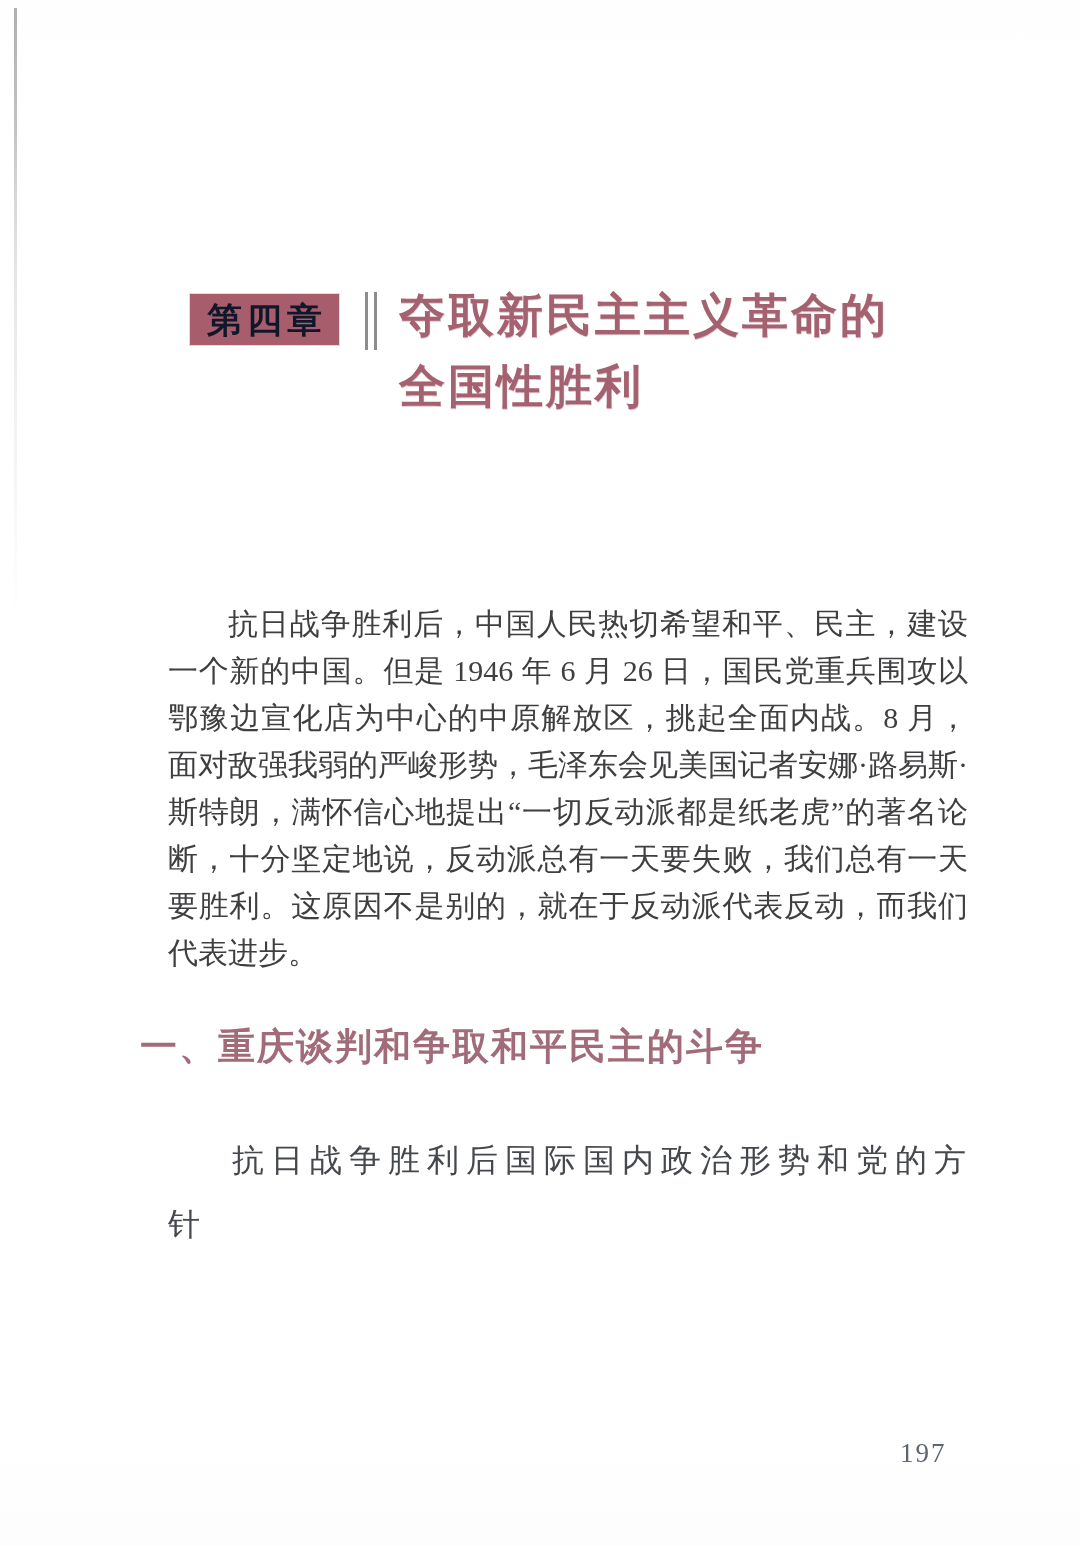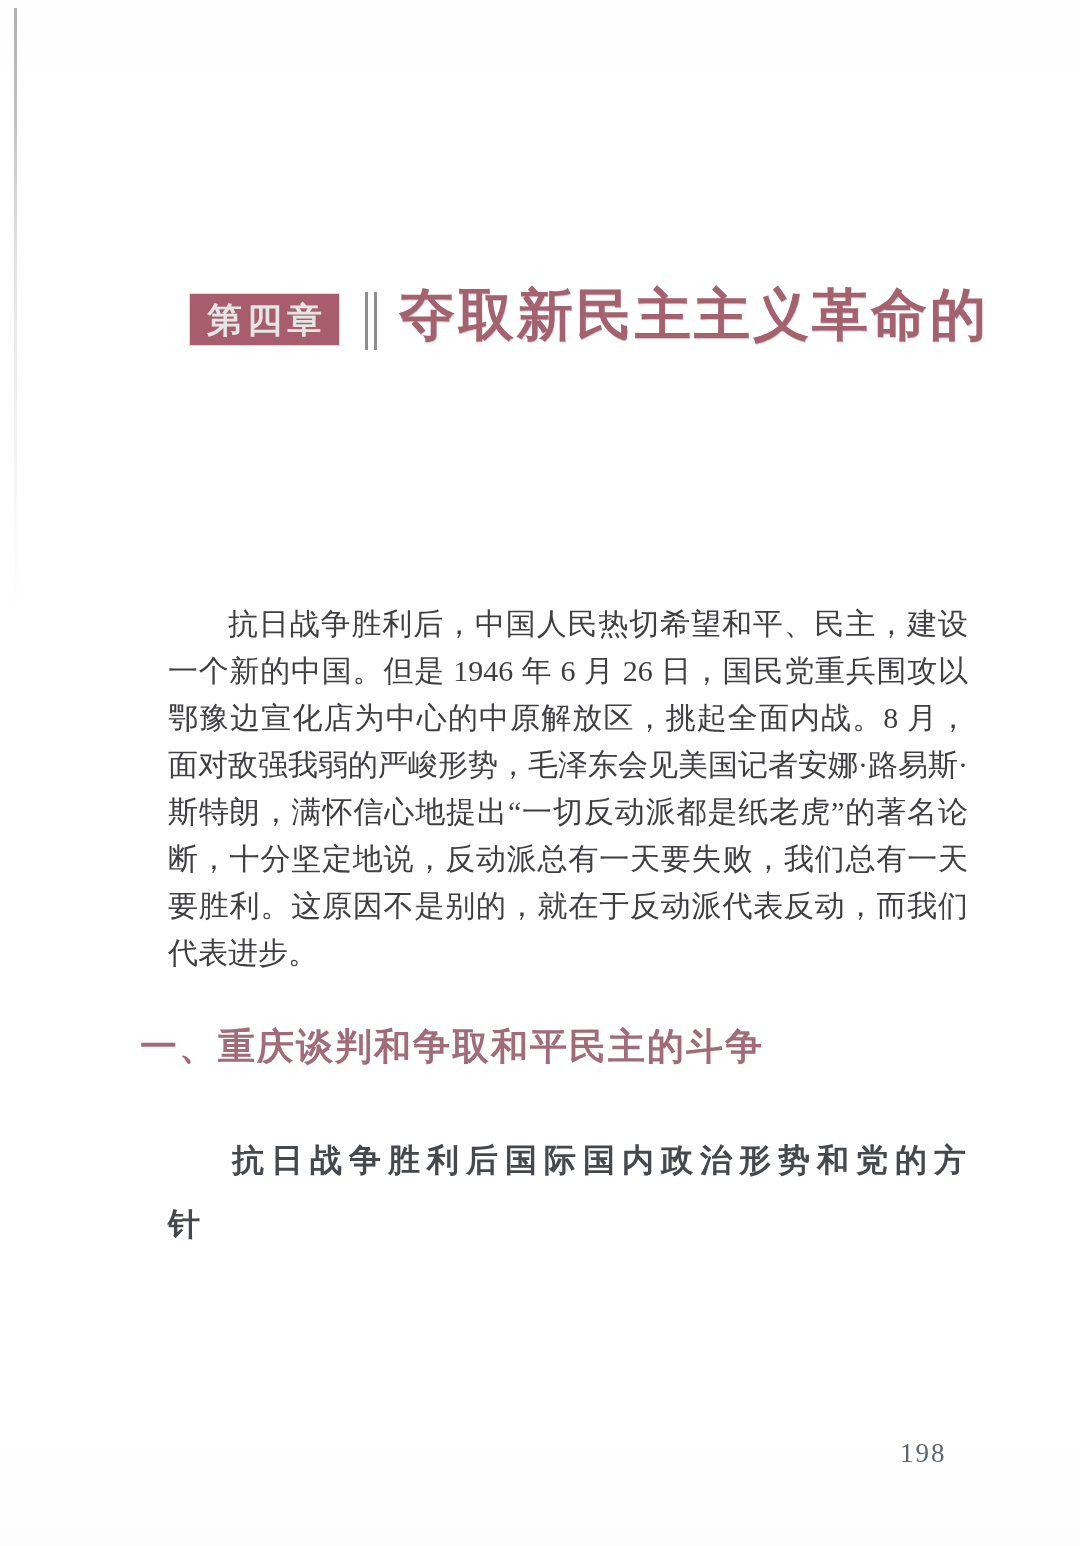--- a/index.html
+++ b/index.html
@@ -31,41 +31,41 @@
 
   
   .chapter-row {
     position: absolute;
     left: 190px; top: 288px;
     display: flex;
     align-items: flex-start;
   }
   .chapter-box {
     background: #a85d6c;
-    color: #e5e5e5;
+    color: #0f172a;
     font-family: "Liberation Sans", "DejaVu Sans", sans-serif;
     font-weight: bold;
     font-size: 35px;
     letter-spacing: 5px;
     padding: 8px 12px 8px 17px;
     line-height: 1;
     margin-top: 6px;
     box-shadow: 0 0 0 1px rgba(168,93,108,0.25);
   }
   .double-bar {
     width: 12px;
     height: 58px;
     margin: 4px 22px 0 26px;
     border-left: 3px solid #8d8d90;
     border-right: 3px solid #8d8d90;
   }
   .chapter-title {
     color: #a4616f;
     font-weight: bold;
-    font-size: 56px;
+    font-size: 46px;
     line-height: 71px;
     letter-spacing: 3px;
     margin-top: -8px;
     text-shadow: 0.5px 0.5px 0 rgba(164,97,111,0.35);
   }
 
   
   .para {
     position: absolute;
     left: 168px;
@@ -94,21 +94,21 @@
   
   .subsection-heading {
     position: absolute;
     left: 168px; top: 1128px;
     width: 810px;
     font-size: 32px;
     line-height: 64px;
     letter-spacing: 7px;
     text-indent: 2em;
     color: #45484c;
-    font-weight: 700;
+    font-weight: 400;
   }
 
   
   .page-number {
     position: absolute;
     left: 900px; top: 1438px;
     font-size: 27px;
     letter-spacing: 2px;
     color: #5c6570;
   }
@@ -118,25 +118,26 @@
 
 <div class="page">
 
   <div class="scan-line"></div>
 
   <div class="chapter-row">
     <div class="chapter-box">第四章</div>
     <div class="double-bar"></div>
     <div class="chapter-title">
       <div>夺取新民主主义革命的</div>
+      <div>全国性胜利</div>
     </div>
   </div>
 
   <p class="para para-1">抗日战争胜利后，中国人民热切希望和平、民主，建设一个新的中国。但是 1946 年 6 月 26 日，国民党重兵围攻以鄂豫边宣化店为中心的中原解放区，挑起全面内战。8 月，面对敌强我弱的严峻形势，毛泽东会见美国记者安娜·路易斯·斯特朗，满怀信心地提出“一切反动派都是纸老虎”的著名论断，十分坚定地说，反动派总有一天要失败，我们总有一天要胜利。这原因不是别的，就在于反动派代表反动，而我们代表进步。</p>
 
   <h2 class="section-heading">一、重庆谈判和争取和平民主的斗争</h2>
 
   <h3 class="subsection-heading">抗日战争胜利后国际国内政治形势和党的方针</h3>
 
 
-  <div class="page-number">198</div>
+  <div class="page-number">197</div>
 
 </div>
 
 </body></html>

